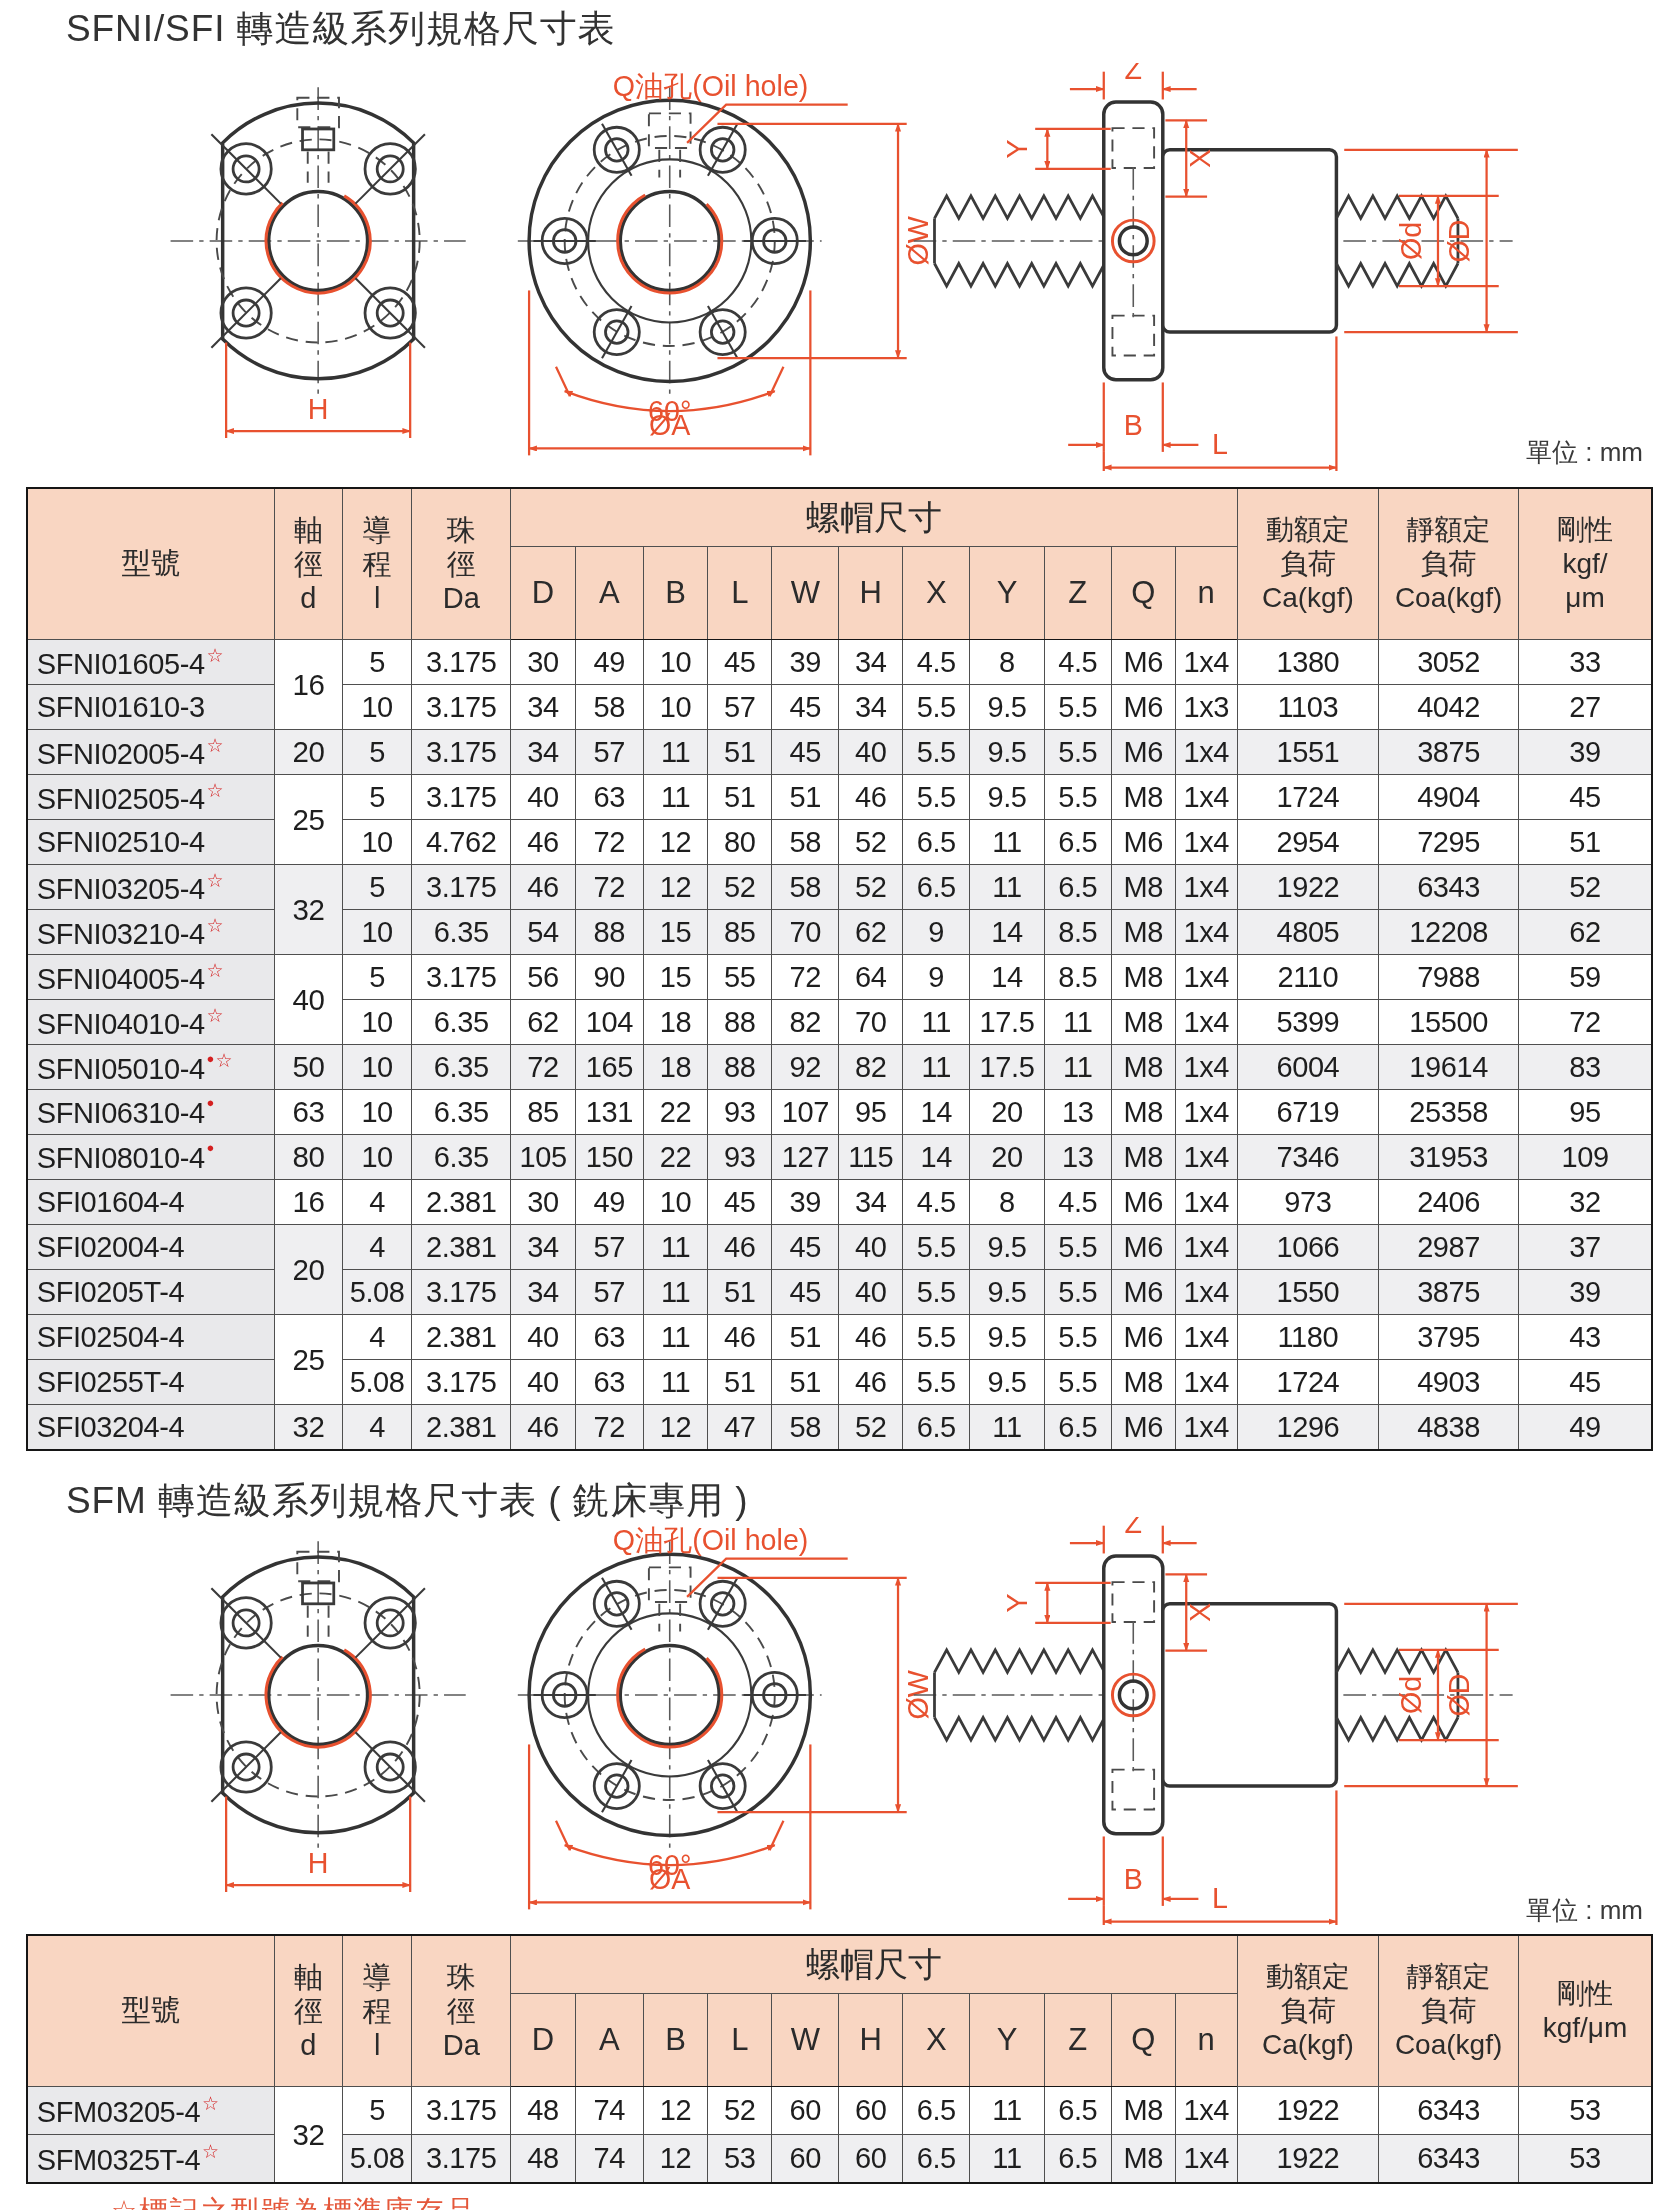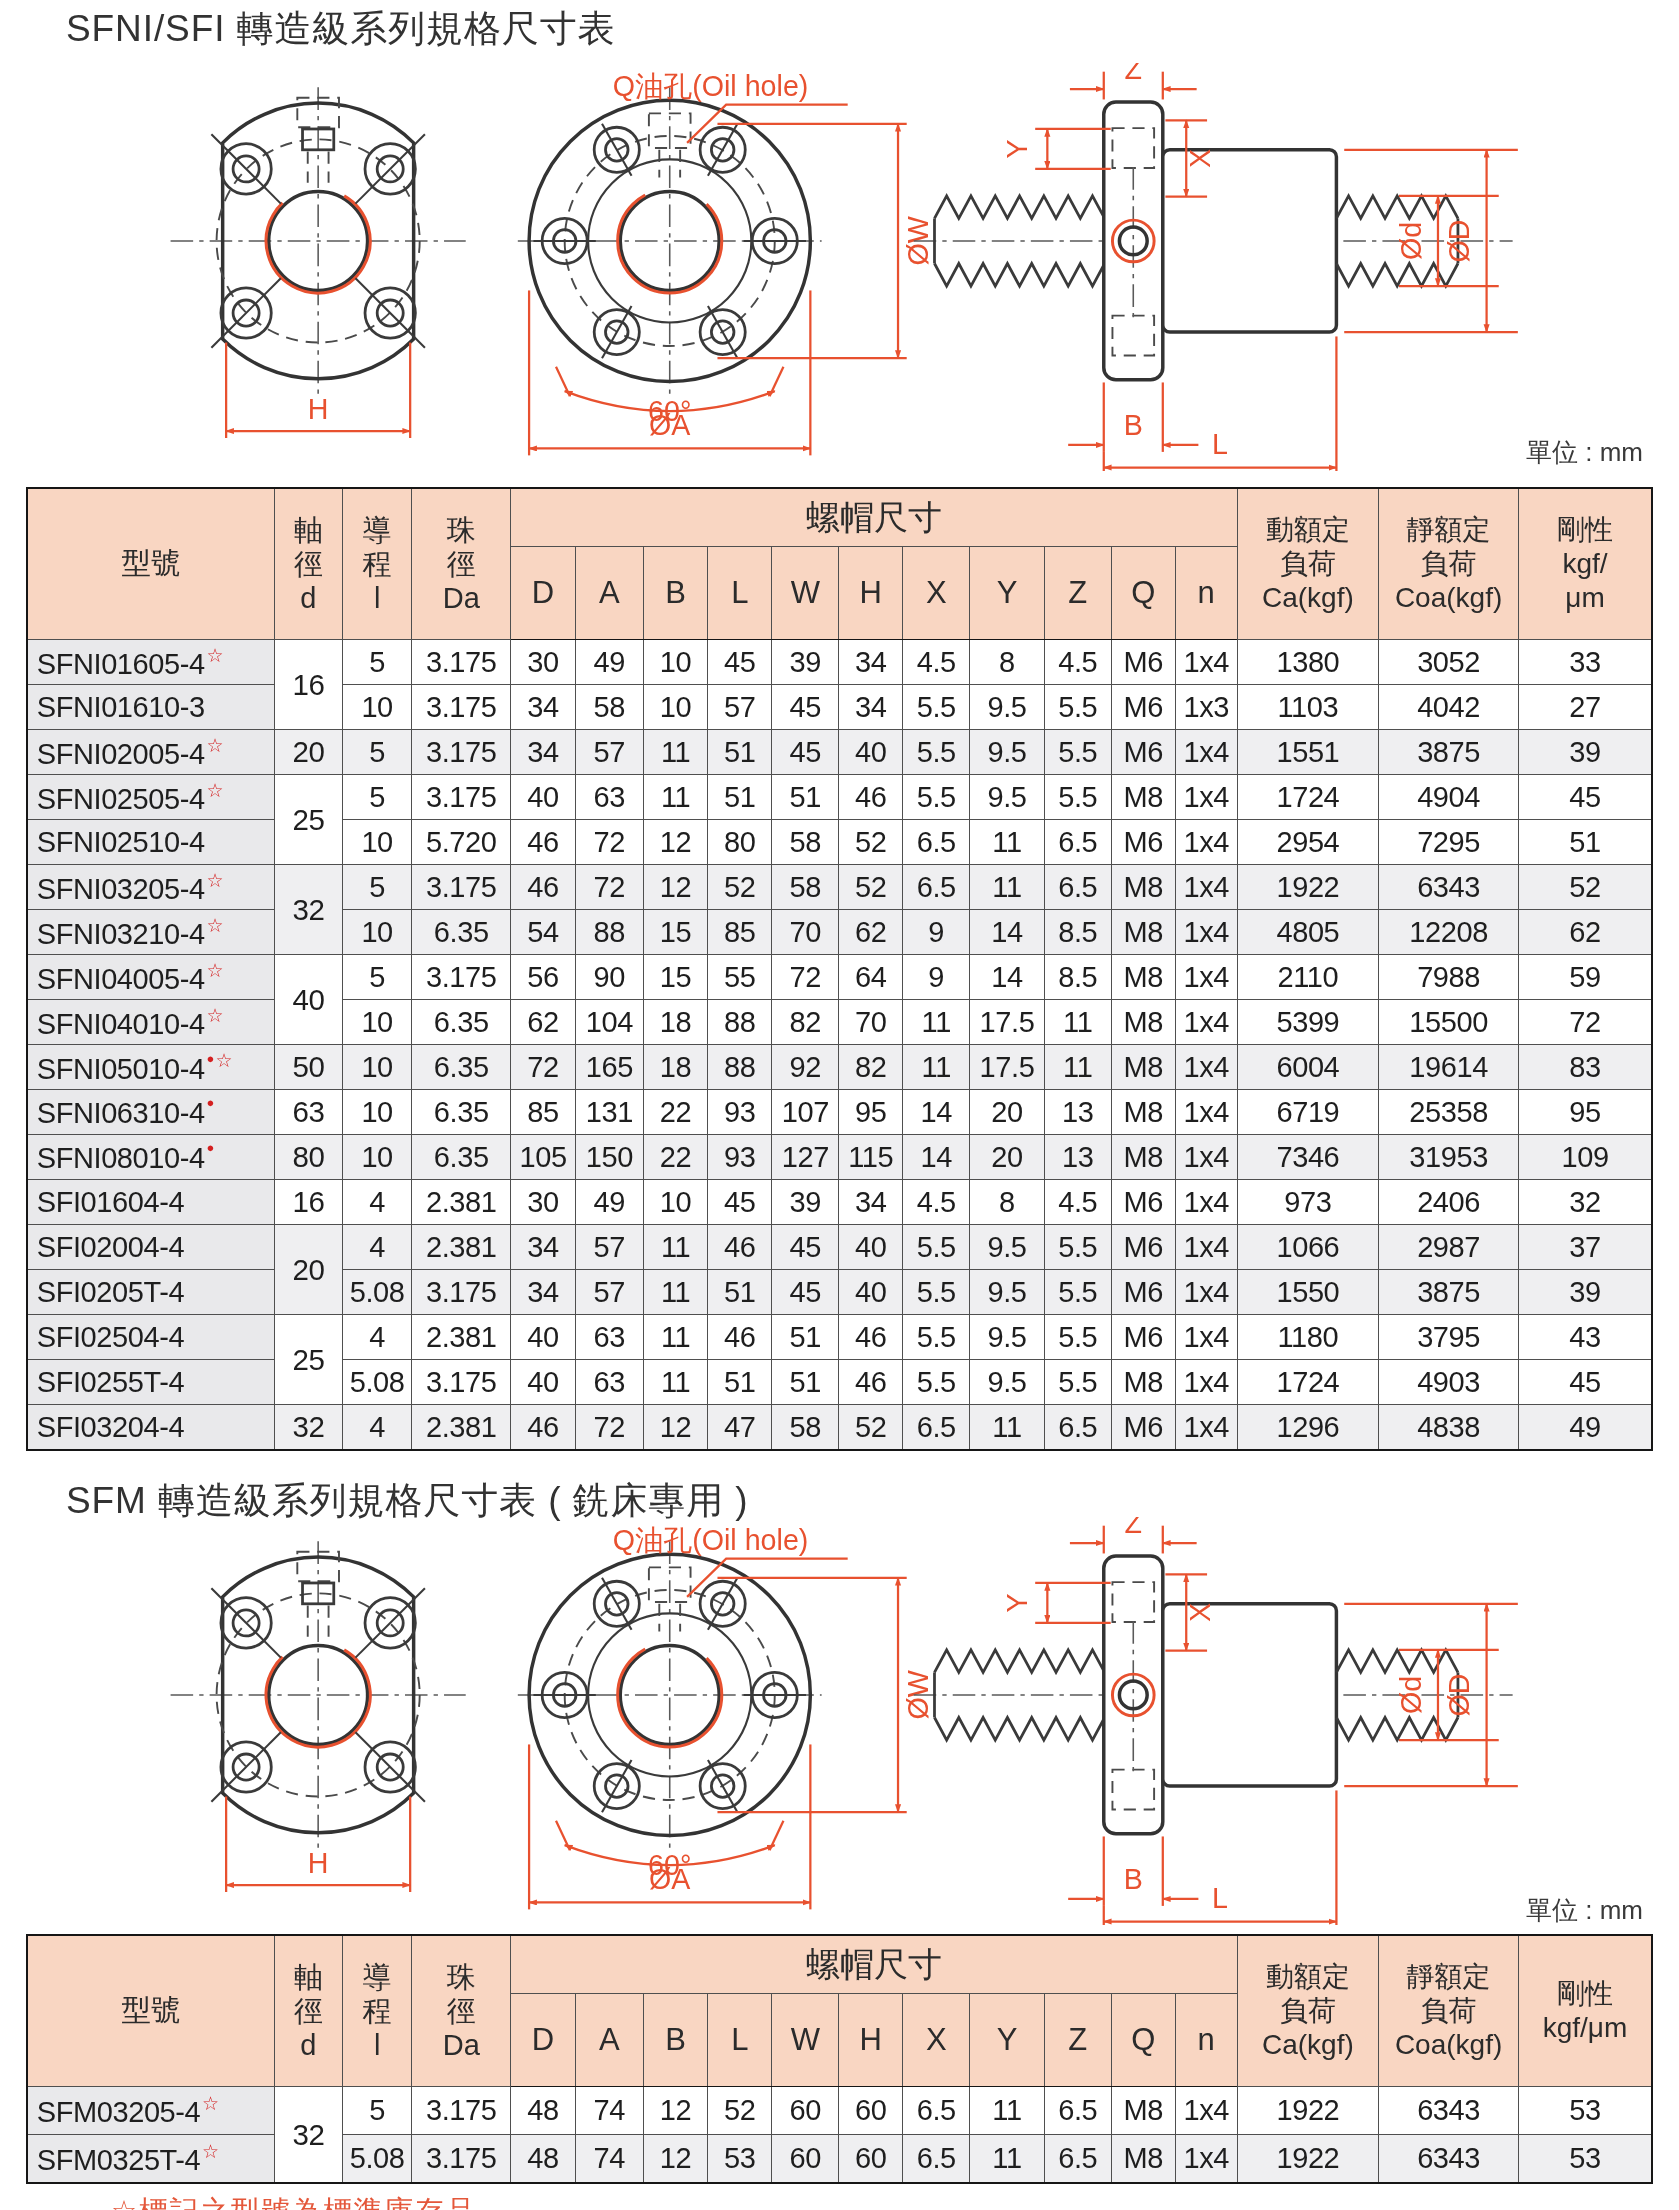--- a/index.html
+++ b/index.html
@@ -395,21 +395,21 @@
           <td>5.5</td>
           <td>M8</td>
           <td>1x4</td>
           <td>1724</td>
           <td>4904</td>
           <td>45</td>
         </tr>
         <tr class="">
           <td class="mcell">SFNI02510-4</td>
           <td>10</td>
-          <td>5.720</td>
+          <td>4.762</td>
           <td>46</td>
           <td>72</td>
           <td>12</td>
           <td>80</td>
           <td>58</td>
           <td>52</td>
           <td>6.5</td>
           <td>11</td>
           <td>6.5</td>
           <td>M6</td>

